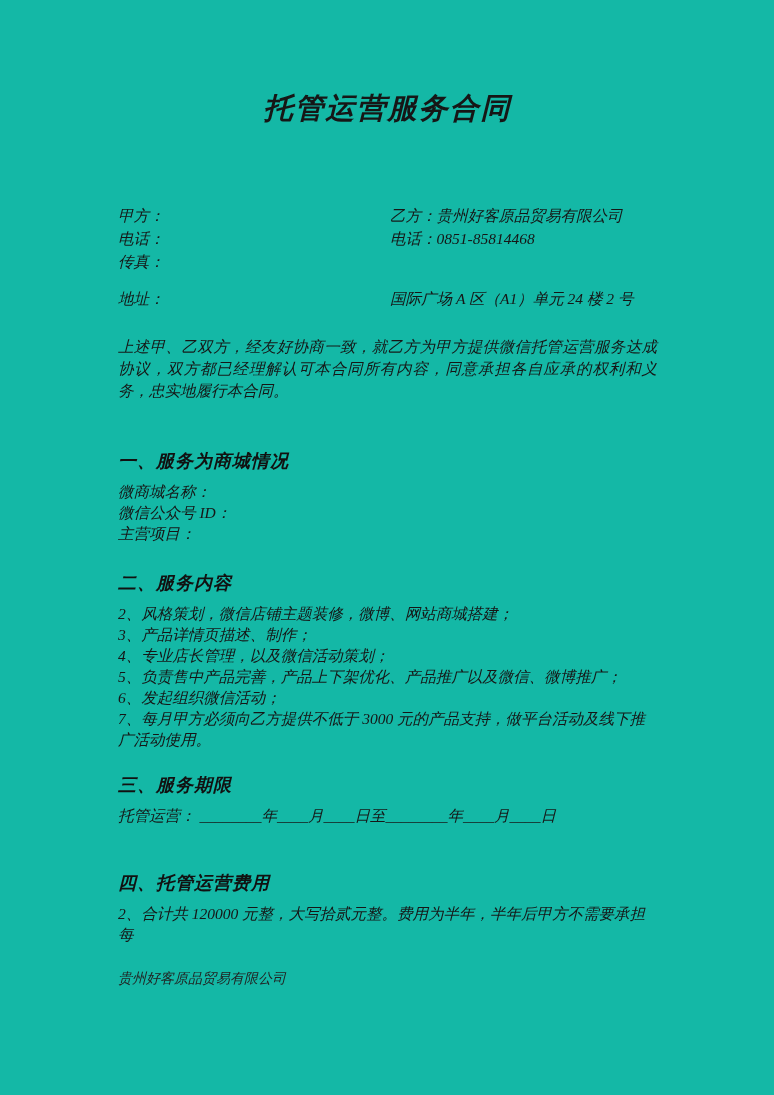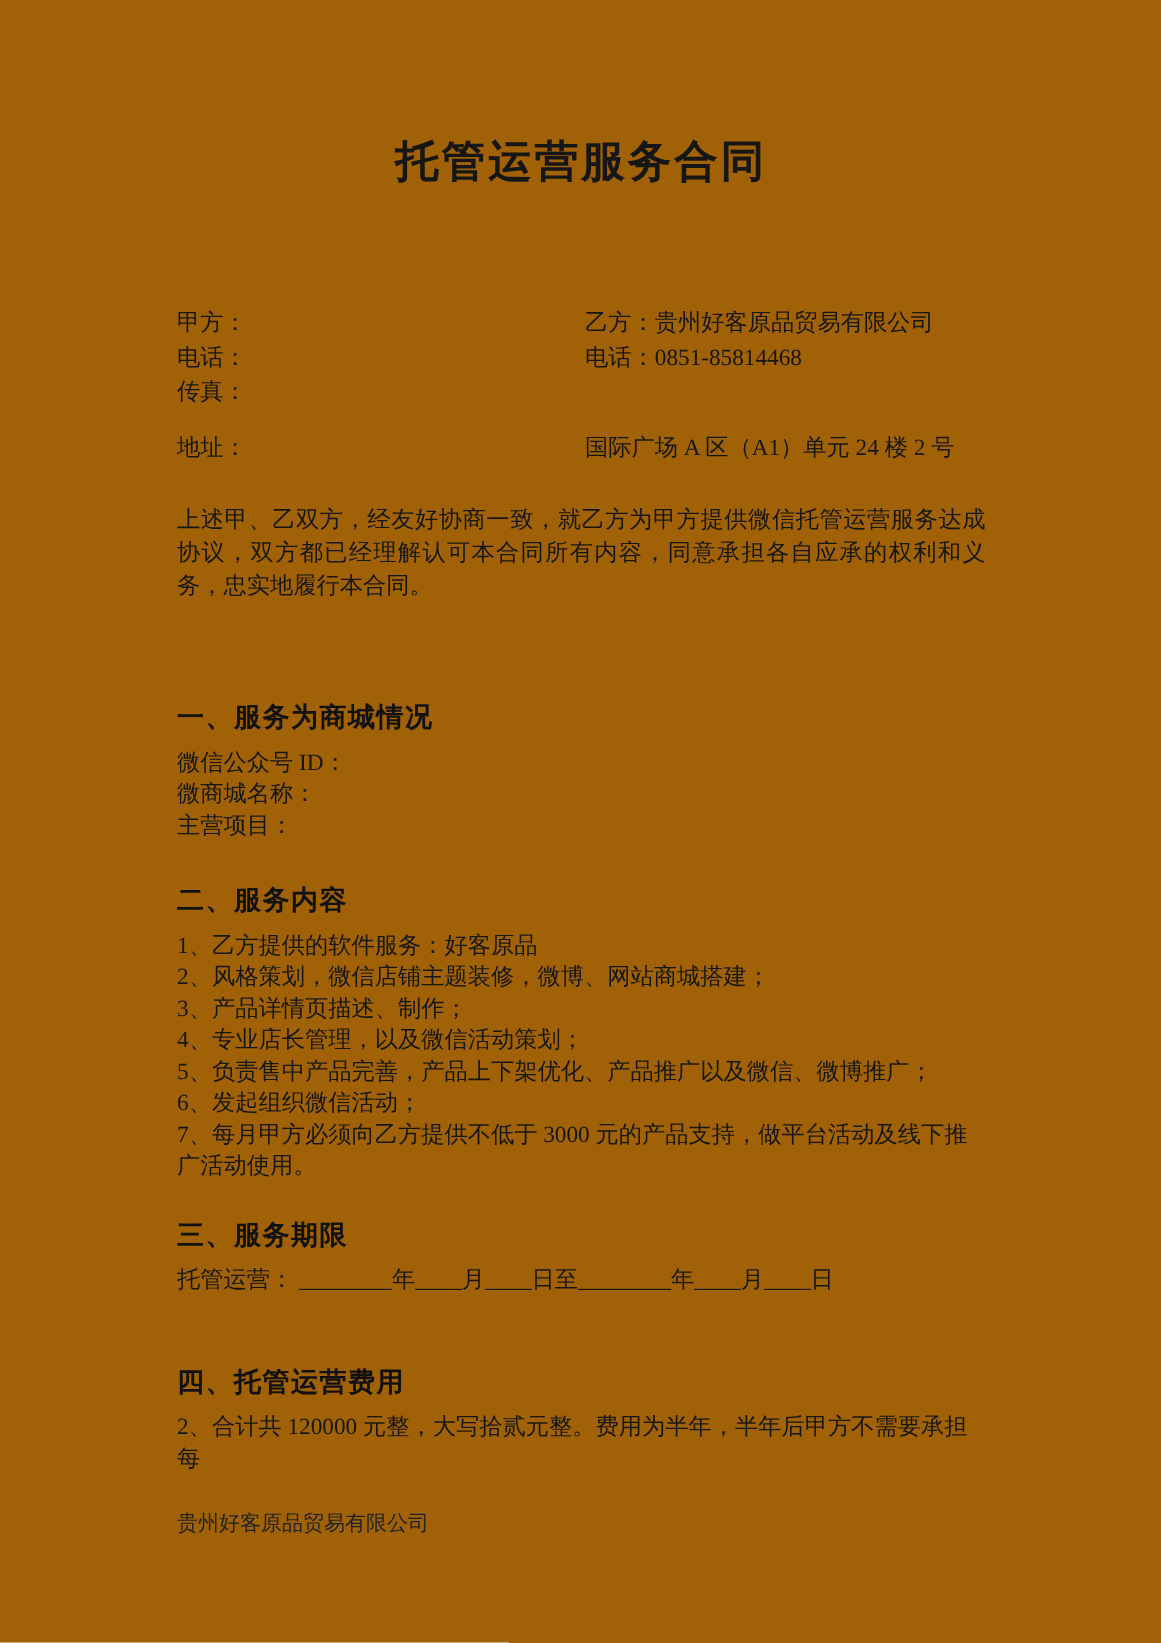--- a/index.html
+++ b/index.html
@@ -1,25 +1,26 @@
 <!DOCTYPE html>
 <html><head>
 <meta charset="utf-8">
 <style>
   html, body { margin: 0; padding: 0; background: #e8e8e8; }
   .page {
     position: relative;
     width: 774px;
     height: 1095px;
     margin: 0 auto;
-    background: #a16207;
+    background: #14b8a6;
     color: #161616;
     font-family: "Liberation Serif", "DejaVu Serif", serif;
     font-size: 15.5px;
     overflow: hidden;
+    font-style: italic;
   }
   .content { padding: 0 117px 0 118px; }
 
   .title {
     margin: 88px 0 0 0;
     font-size: 29px;
     line-height: 40px;
     font-weight: bold;
     text-align: center;
     letter-spacing: 2px;
@@ -41,21 +42,21 @@
     font-family: "Liberation Sans", "DejaVu Sans", sans-serif;
     font-weight: bold;
     font-size: 18px;
     line-height: 25px;
     letter-spacing: 1px;
     color: #111111;
   }
   .sec-lines { margin-top: 7px; }
   .sec-line  { line-height: 21px; min-height: 21px; }
 
-  #sec1 { margin-top: 64px; }
+  #sec1 { margin-top: 47px; }
   #sec2 { margin-top: 27px; }
   #sec3 { margin-top: 23px; }
   #sec4 { margin-top: 44px; }
   #sec3 .sec-line { line-height: 22px; }
 
   .footer {
     margin-top: 25px;
     font-size: 14px;
     line-height: 18px;
     color: #222222;
@@ -84,30 +85,29 @@
         <div class="pspacer"></div>
         <div class="pline">国际广场 A 区（A1）单元 24 楼 2 号</div>
       </div>
     </div>
 
     <p class="intro">上述甲、乙双方，经友好协商一致，就乙方为甲方提供微信托管运营服务达成协议，双方都已经理解认可本合同所有内容，同意承担各自应承的权利和义务，忠实地履行本合同。</p>
 
     <section id="sec1">
       <div class="sec-heading">一、服务为商城情况</div>
       <div class="sec-lines">
+        <div class="sec-line">微商城名称：</div>
         <div class="sec-line">微信公众号 ID：</div>
-        <div class="sec-line">微商城名称：</div>
         <div class="sec-line">主营项目：</div>
       </div>
     </section>
 
     <section id="sec2">
       <div class="sec-heading">二、服务内容</div>
       <div class="sec-lines">
-        <div class="sec-line">1、乙方提供的软件服务：好客原品</div>
         <div class="sec-line">2、风格策划，微信店铺主题装修，微博、网站商城搭建；</div>
         <div class="sec-line">3、产品详情页描述、制作；</div>
         <div class="sec-line">4、专业店长管理，以及微信活动策划；</div>
         <div class="sec-line">5、负责售中产品完善，产品上下架优化、产品推广以及微信、微博推广；</div>
         <div class="sec-line">6、发起组织微信活动；</div>
         <div class="sec-line">7、每月甲方必须向乙方提供不低于 3000 元的产品支持，做平台活动及线下推广活动使用。</div>
       </div>
     </section>
 
     <section id="sec3">

